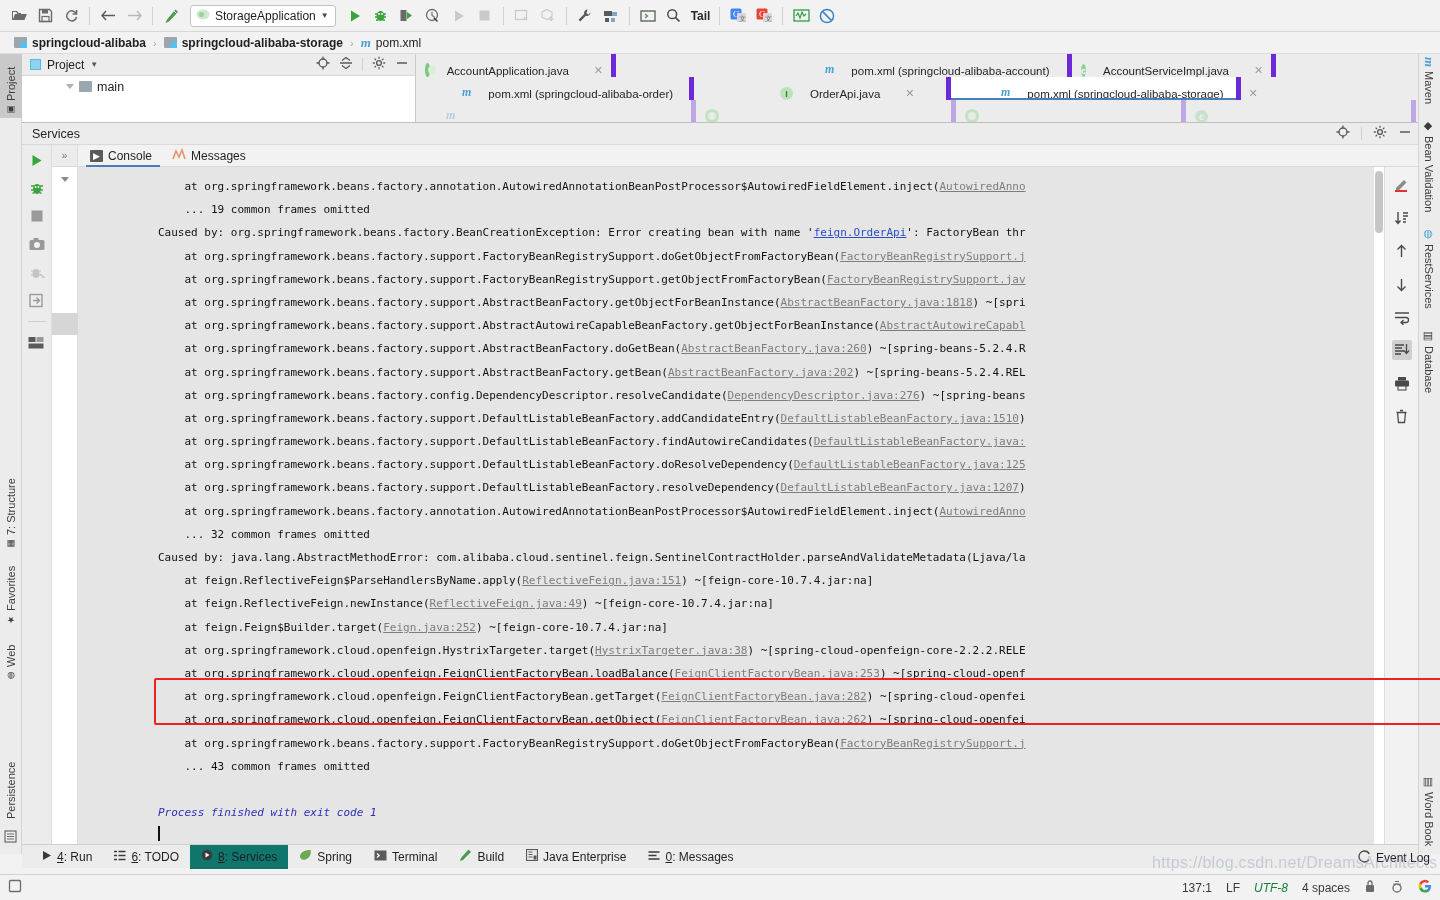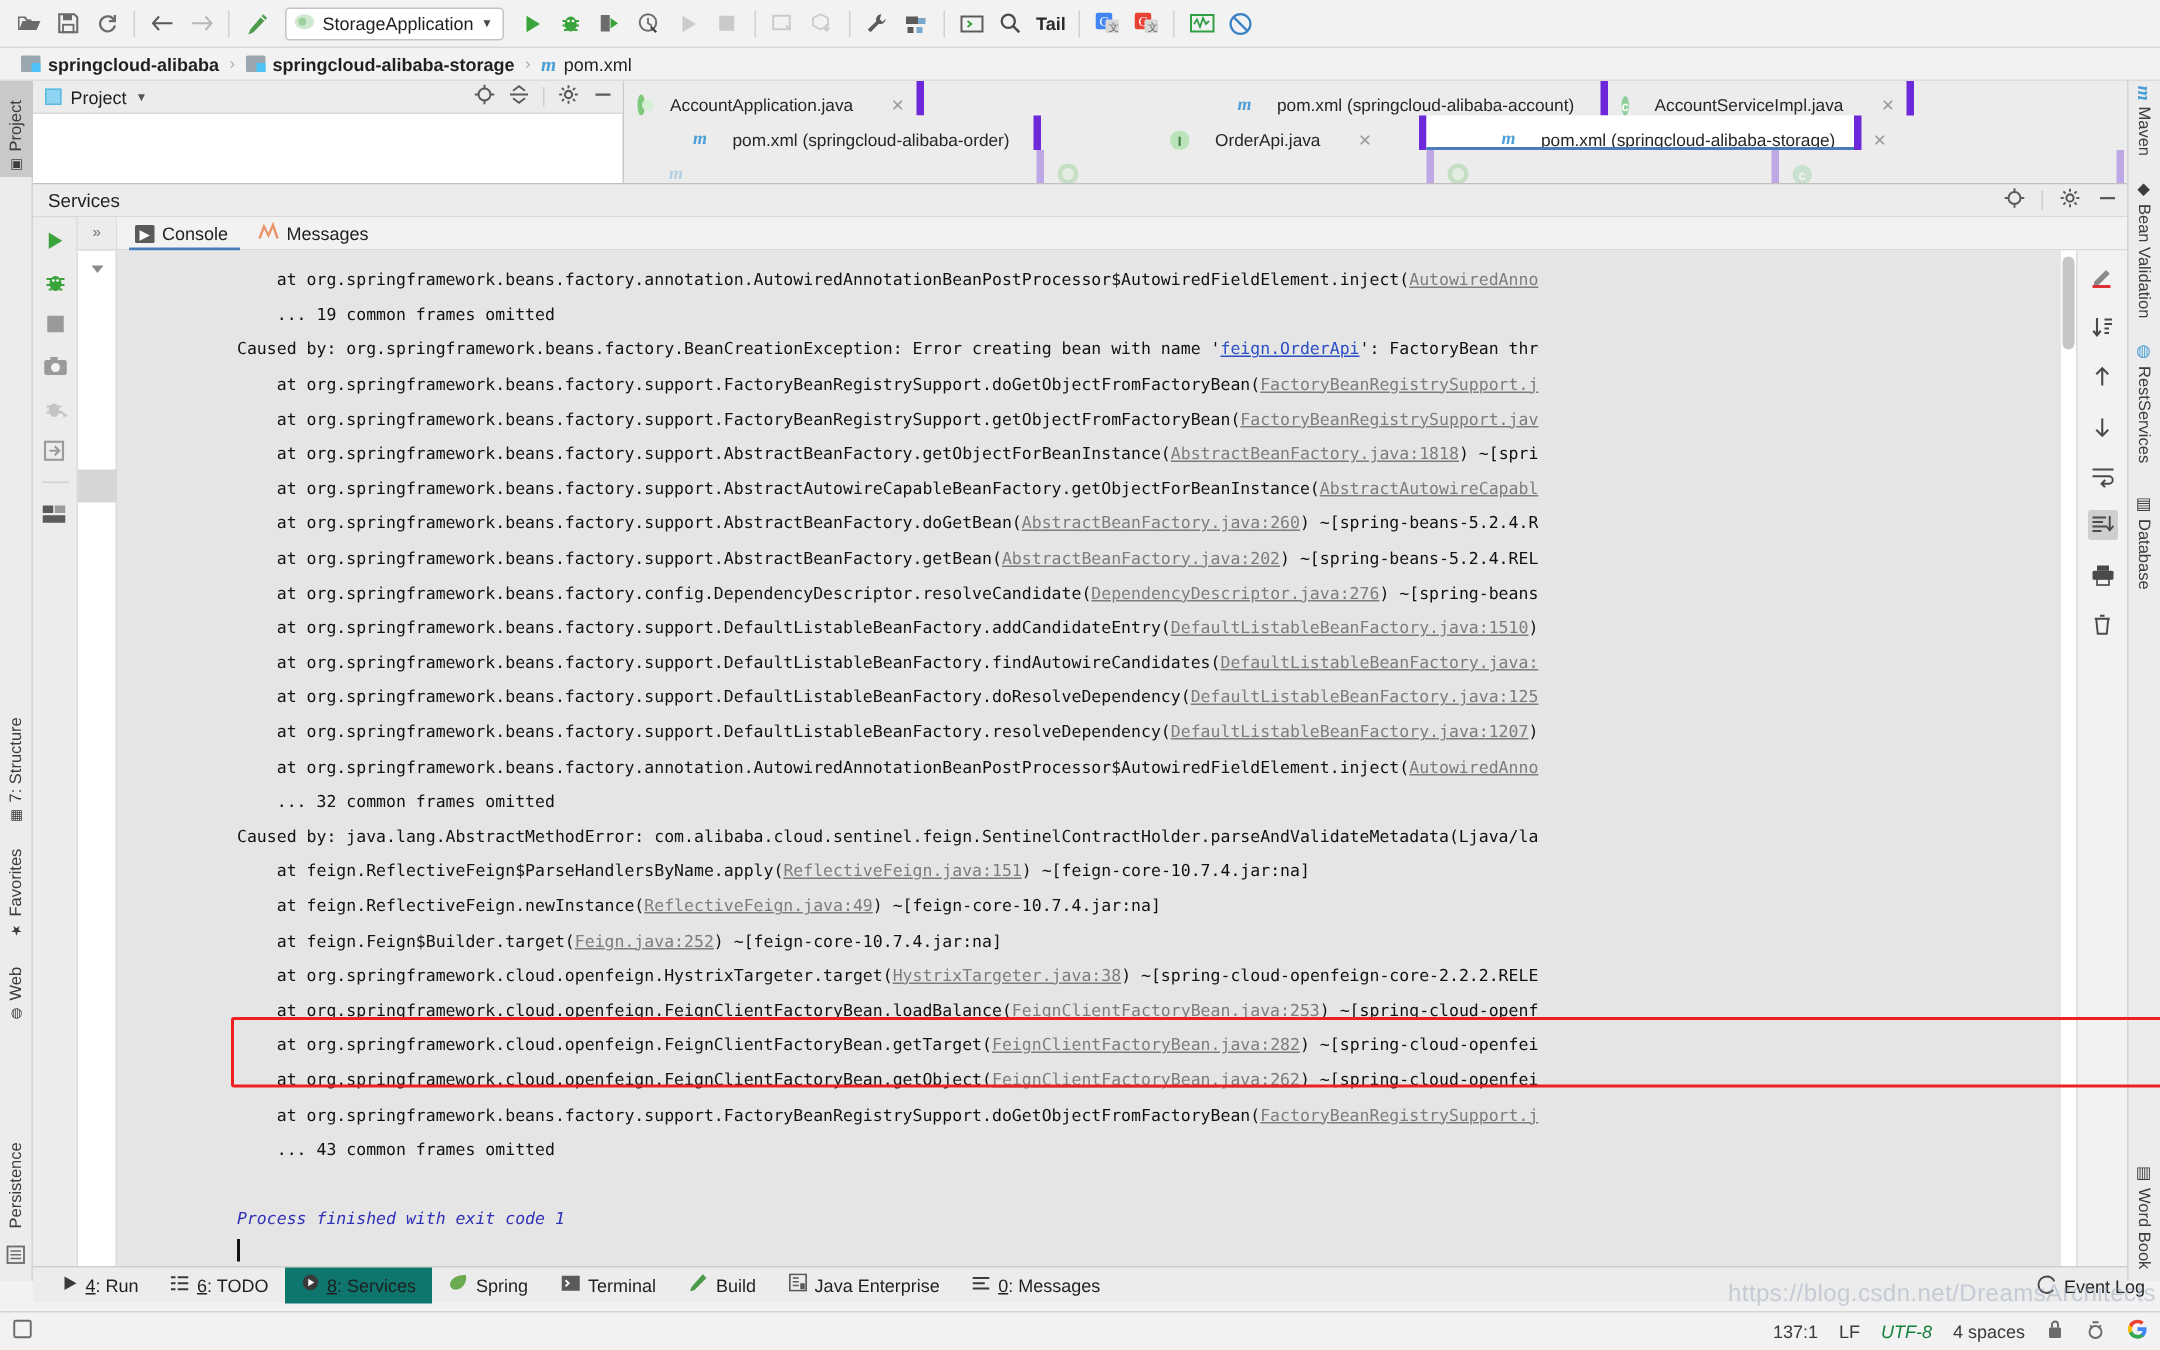--- a/index.html
+++ b/index.html
@@ -474,20 +474,25 @@
               <circle cx="7" cy="7" r="2.4" fill="none" stroke="#5a5a5a" stroke-width="1.4"></circle>
               <path d="M7 0.8v2M7 11.2v2M0.8 7h2M11.2 7h2M2.6 2.6l1.4 1.4M10 10l1.4 1.4M11.4 2.6L10 4M4 10l-1.4 1.4" stroke="#5a5a5a" stroke-width="1.3"></path>
             </svg>
         </span>
         <span>
           <svg width="14" height="14" viewBox="0 0 14 14">
               <path d="M2 7h10" stroke="#5a5a5a" stroke-width="1.5"></path>
             </svg>
         </span>
       </span>
+    </div>
+    <div class="tree-row" style="padding-left:44px;">
+      <span class="tri light"></span>
+      <span class="fold2"></span>
+      <span>main</span>
     </div>
   </div>
 
   <div class="tabs-area">
     <div class="tab-row">
       <div class="tab" style="width:200px;">
         <span class="ico-spring"></span>
         <span>AccountApplication.java</span>
         <span class="x">✕</span>
       </div>

